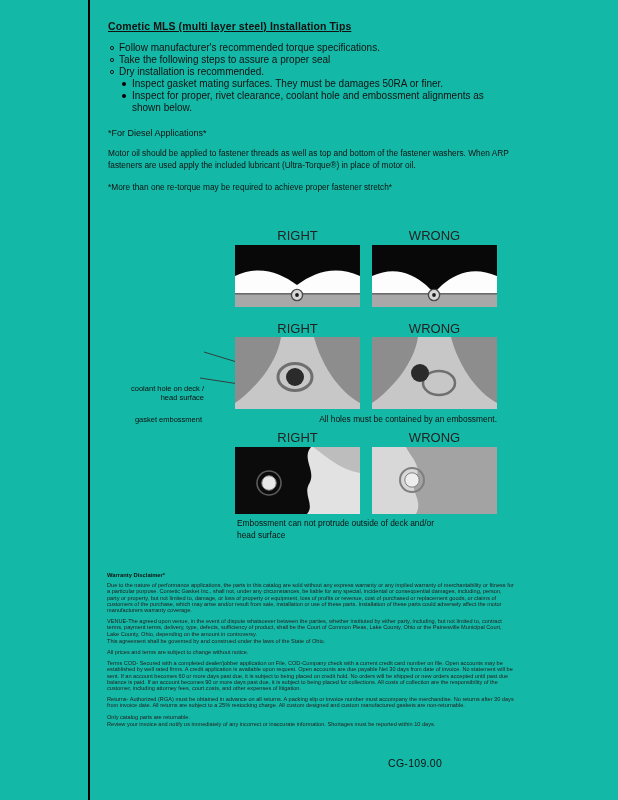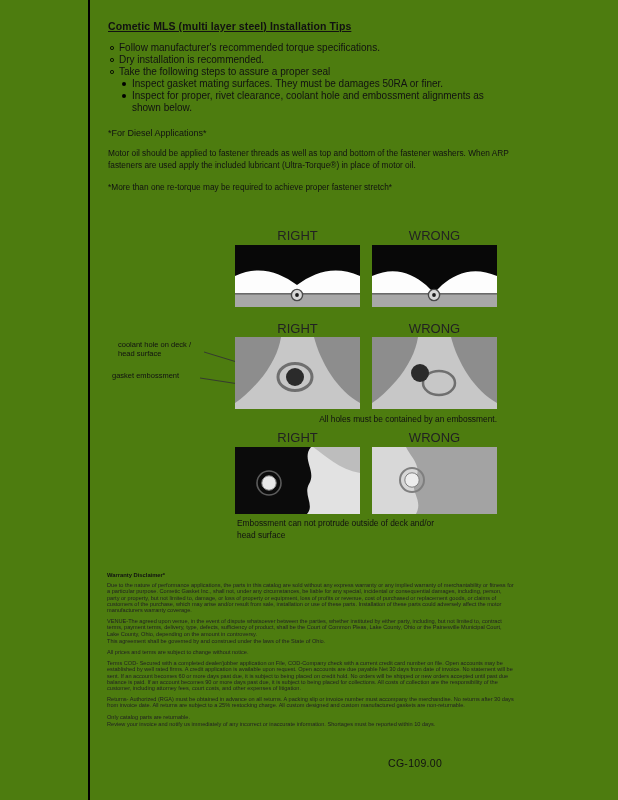--- a/index.html
+++ b/index.html
@@ -1,38 +1,38 @@
 <!DOCTYPE html>
 <html><head>
 <meta charset="utf-8">
 <style>
   * { margin:0; padding:0; box-sizing:border-box; }
   html,body { width:618px; height:800px; }
   body { background:#ffffff; font-family:"Liberation Sans", sans-serif; color:#111; }
-  .page { position:relative; width:618px; height:800px; background:#4d7c0f; overflow:hidden; }
+  .page { position:relative; width:618px; height:800px; background:#14b8a6; overflow:hidden; }
   .left-rule { position:absolute; left:88px; top:0; width:2px; height:800px; background:#000; }
 
   .content-top { position:absolute; left:108px; top:20px; width:402px; }
   .title { font-size:10.5px; font-weight:bold; text-decoration:underline; margin-bottom:10px; letter-spacing:.1px; }
 
   .tips { list-style:none; font-size:10px; }
   .tips li { position:relative; padding-left:11px; line-height:12px; }
   .tips li.sub { padding-left:24px; }
   .marker { position:absolute; border-radius:50%; }
   .o-marker { left:2px; top:4px; width:3.5px; height:3.5px; border:1px solid #000; }
   .f-marker { left:14px; top:4px; width:4px; height:4px; background:#000; }
 
   .diesel-heading { font-size:9px; font-weight:normal; margin-top:14px; margin-bottom:9px; }
   .para { font-size:8.3px; line-height:12px; margin-bottom:10px; }
 
   .dg-hd { position:absolute; width:125px; text-align:center; font-size:13px; color:#222; }
   .fig { position:absolute; width:125px; }
   .fig svg { display:block; width:125px; }
   .caption { position:absolute; left:237px; font-size:8.4px; line-height:11.5px; }
-  .pt-label { position:absolute; font-size:7.5px; line-height:9px; text-align:left; }
+  .pt-label { position:absolute; font-size:7.5px; line-height:9px; text-align:right;margin-top:44px; }
   .leaders { position:absolute; left:115px; top:338px; width:255px; height:80px; pointer-events:none; }
 
   .warranty { position:absolute; left:107px; top:572px; width:407px; font-size:5.6px; line-height:6.2px; color:#222; }
   .warranty h3 { font-size:5.8px; font-weight:bold; margin-bottom:4px; color:#111; }
   .warranty p { margin-bottom:5px; }
   .warranty p.tight { margin-bottom:1px; }
 
   .footer-code { position:absolute; left:388px; top:757px; font-size:10.5px; letter-spacing:.3px; color:#111; }
 
   
@@ -51,22 +51,22 @@
 </head>
 <body>
 
 <div class="page">
   <div class="left-rule"></div>
 
   <div class="content-top">
     <h1 class="title">Cometic MLS (multi layer steel) Installation Tips</h1>
     <ul class="tips">
       <li><span class="marker o-marker"></span><span>Follow manufacturer's recommended torque specifications.</span></li>
+      <li><span class="marker o-marker"></span><span>Take the following steps to assure a proper seal</span></li>
       <li><span class="marker o-marker"></span><span>Dry installation is recommended.</span></li>
-      <li><span class="marker o-marker"></span><span>Take the following steps to assure a proper seal</span></li>
       <li class="sub"><span class="marker f-marker"></span><span>Inspect gasket mating surfaces.  They must be damages 50RA or finer.</span></li>
       <li class="sub"><span class="marker f-marker"></span><span>Inspect for proper, rivet clearance, coolant hole and embossment alignments as shown below.</span></li>
     </ul>
 
     <h2 class="diesel-heading">*For Diesel Applications*</h2>
     <p class="para">Motor oil should be applied to fastener threads as well as top and bottom of the fastener washers. When ARP fasteners are used apply the included lubricant (Ultra-Torque®) in place of motor oil.</p>
     <p class="para">*More than one re-torque may be required to achieve proper fastener stretch*</p>
   </div>
 
   <div class="dg-hd h-r1a">RIGHT</div>

